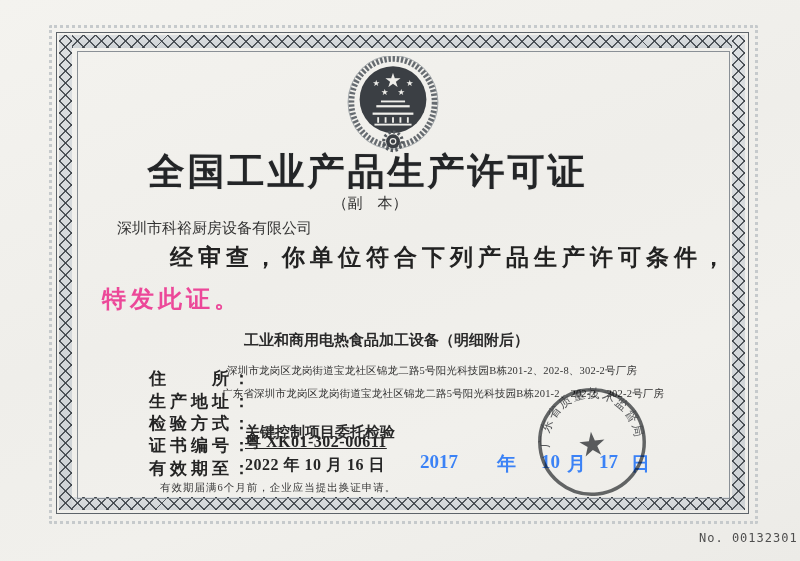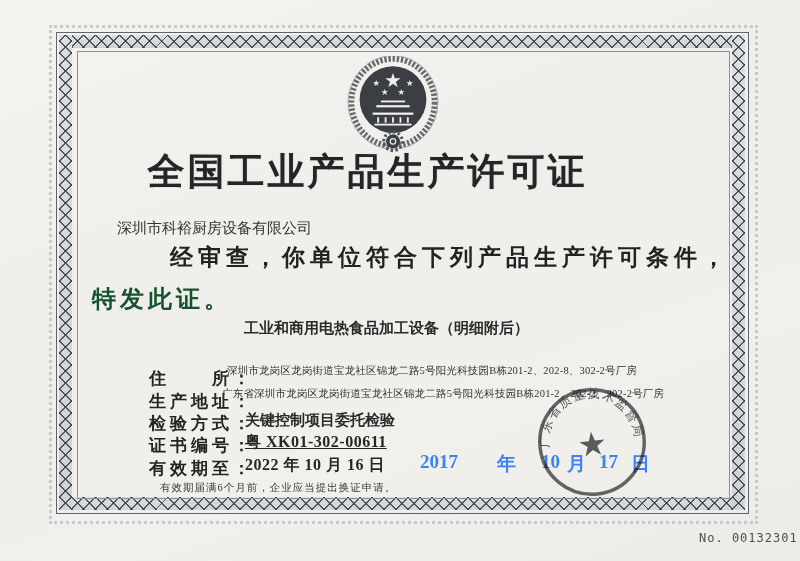--- a/index.html
+++ b/index.html
@@ -29,23 +29,23 @@
     border:1px solid #8a9096;}
   
   .abs{position:absolute;white-space:nowrap;}
   .title{left:110px;top:147px;width:515px;text-align:center;
     font-size:37px;font-weight:700;letter-spacing:3px;color:#232527;
     text-shadow:0 0 1px rgba(35,37,39,.35);}
   .subtitle{left:265px;top:194px;width:210px;text-align:center;
     font-size:15px;color:#2e2e2e;}
   .company{left:117px;top:219px;font-size:15px;color:#333;}
   .stmt1{left:170px;top:242px;font-size:23px;font-weight:700;letter-spacing:5px;color:#222;}
-  .stmt2{left:92px;top:283px;font-size:24px;font-weight:700;letter-spacing:4px;color:#14532d;}
+  .stmt2{left:102px;top:283px;font-size:24px;font-weight:700;letter-spacing:4px;color:#ec4899;}
   .flabel{font-size:17px;font-weight:700;letter-spacing:4px;color:#242424;}
-  .fval-md{font-size:15px;font-weight:600;color:#2a2a2a;}
+  .fval-md{font-size:15px;font-weight:600;color:#2a2a2a;margin-top:12px;}
   .fval-sm{font-size:10.5px;color:#333;letter-spacing:.2px;}
   .fval-lg{font-size:16px;font-weight:600;color:#262626;letter-spacing:.5px;}
   .datechar{font-size:19px;font-weight:600;color:#3b82f6;}
   .footnote{left:160px;top:481px;font-size:10.5px;color:#3a3a3a;letter-spacing:1px;}
   .serial{left:651px;top:531px;font-size:12px;color:#4e4e4e;letter-spacing:1px;
     font-family:"DejaVu Sans Mono","Liberation Mono",monospace;padding-left:48px;}
   
   .stamp{position:absolute;left:534px;top:384px;width:116px;height:116px;
     mix-blend-mode:multiply;opacity:.88;transform:rotate(-6deg);}
   .emblem{position:absolute;left:346px;top:56px;width:94px;height:102px;}
@@ -84,20 +84,21 @@
       <rect x="30" y="73" width="40" height="2" fill="#efeeea"></rect>
     </g>
     <g>
       <circle cx="50" cy="92" r="10" fill="none" stroke="#53585d" stroke-dasharray="2.6 2.6" stroke-width="3.4"></circle>
       <circle cx="50" cy="92" r="7.5" fill="#3b3f44"></circle>
       <circle cx="50" cy="92" r="3" fill="none" stroke="#efeeea" stroke-width="1.3"></circle>
     </g>
   </svg>
 
   <div class="abs title">全国工业产品生产许可证</div>
+  <div class="abs subtitle">（副　本）</div>
   <div class="abs company">深圳市科裕厨房设备有限公司</div>
 
   <div class="abs stmt1">经审查，你单位符合下列产品生产许可条件，</div>
   <div class="abs stmt2">特发此证。</div>
 
   <div class="abs fval-md" style="left:244px;top:319px;">工业和商用电热食品加工设备（明细附后）</div>
 
   <div class="abs flabel" style="left:149px;top:367px;">住　　所：</div>
   <div class="abs fval-sm" style="left:227px;top:364px;">深圳市龙岗区龙岗街道宝龙社区锦龙二路5号阳光科技园B栋201-2、202-8、302-2号厂房</div>
 

